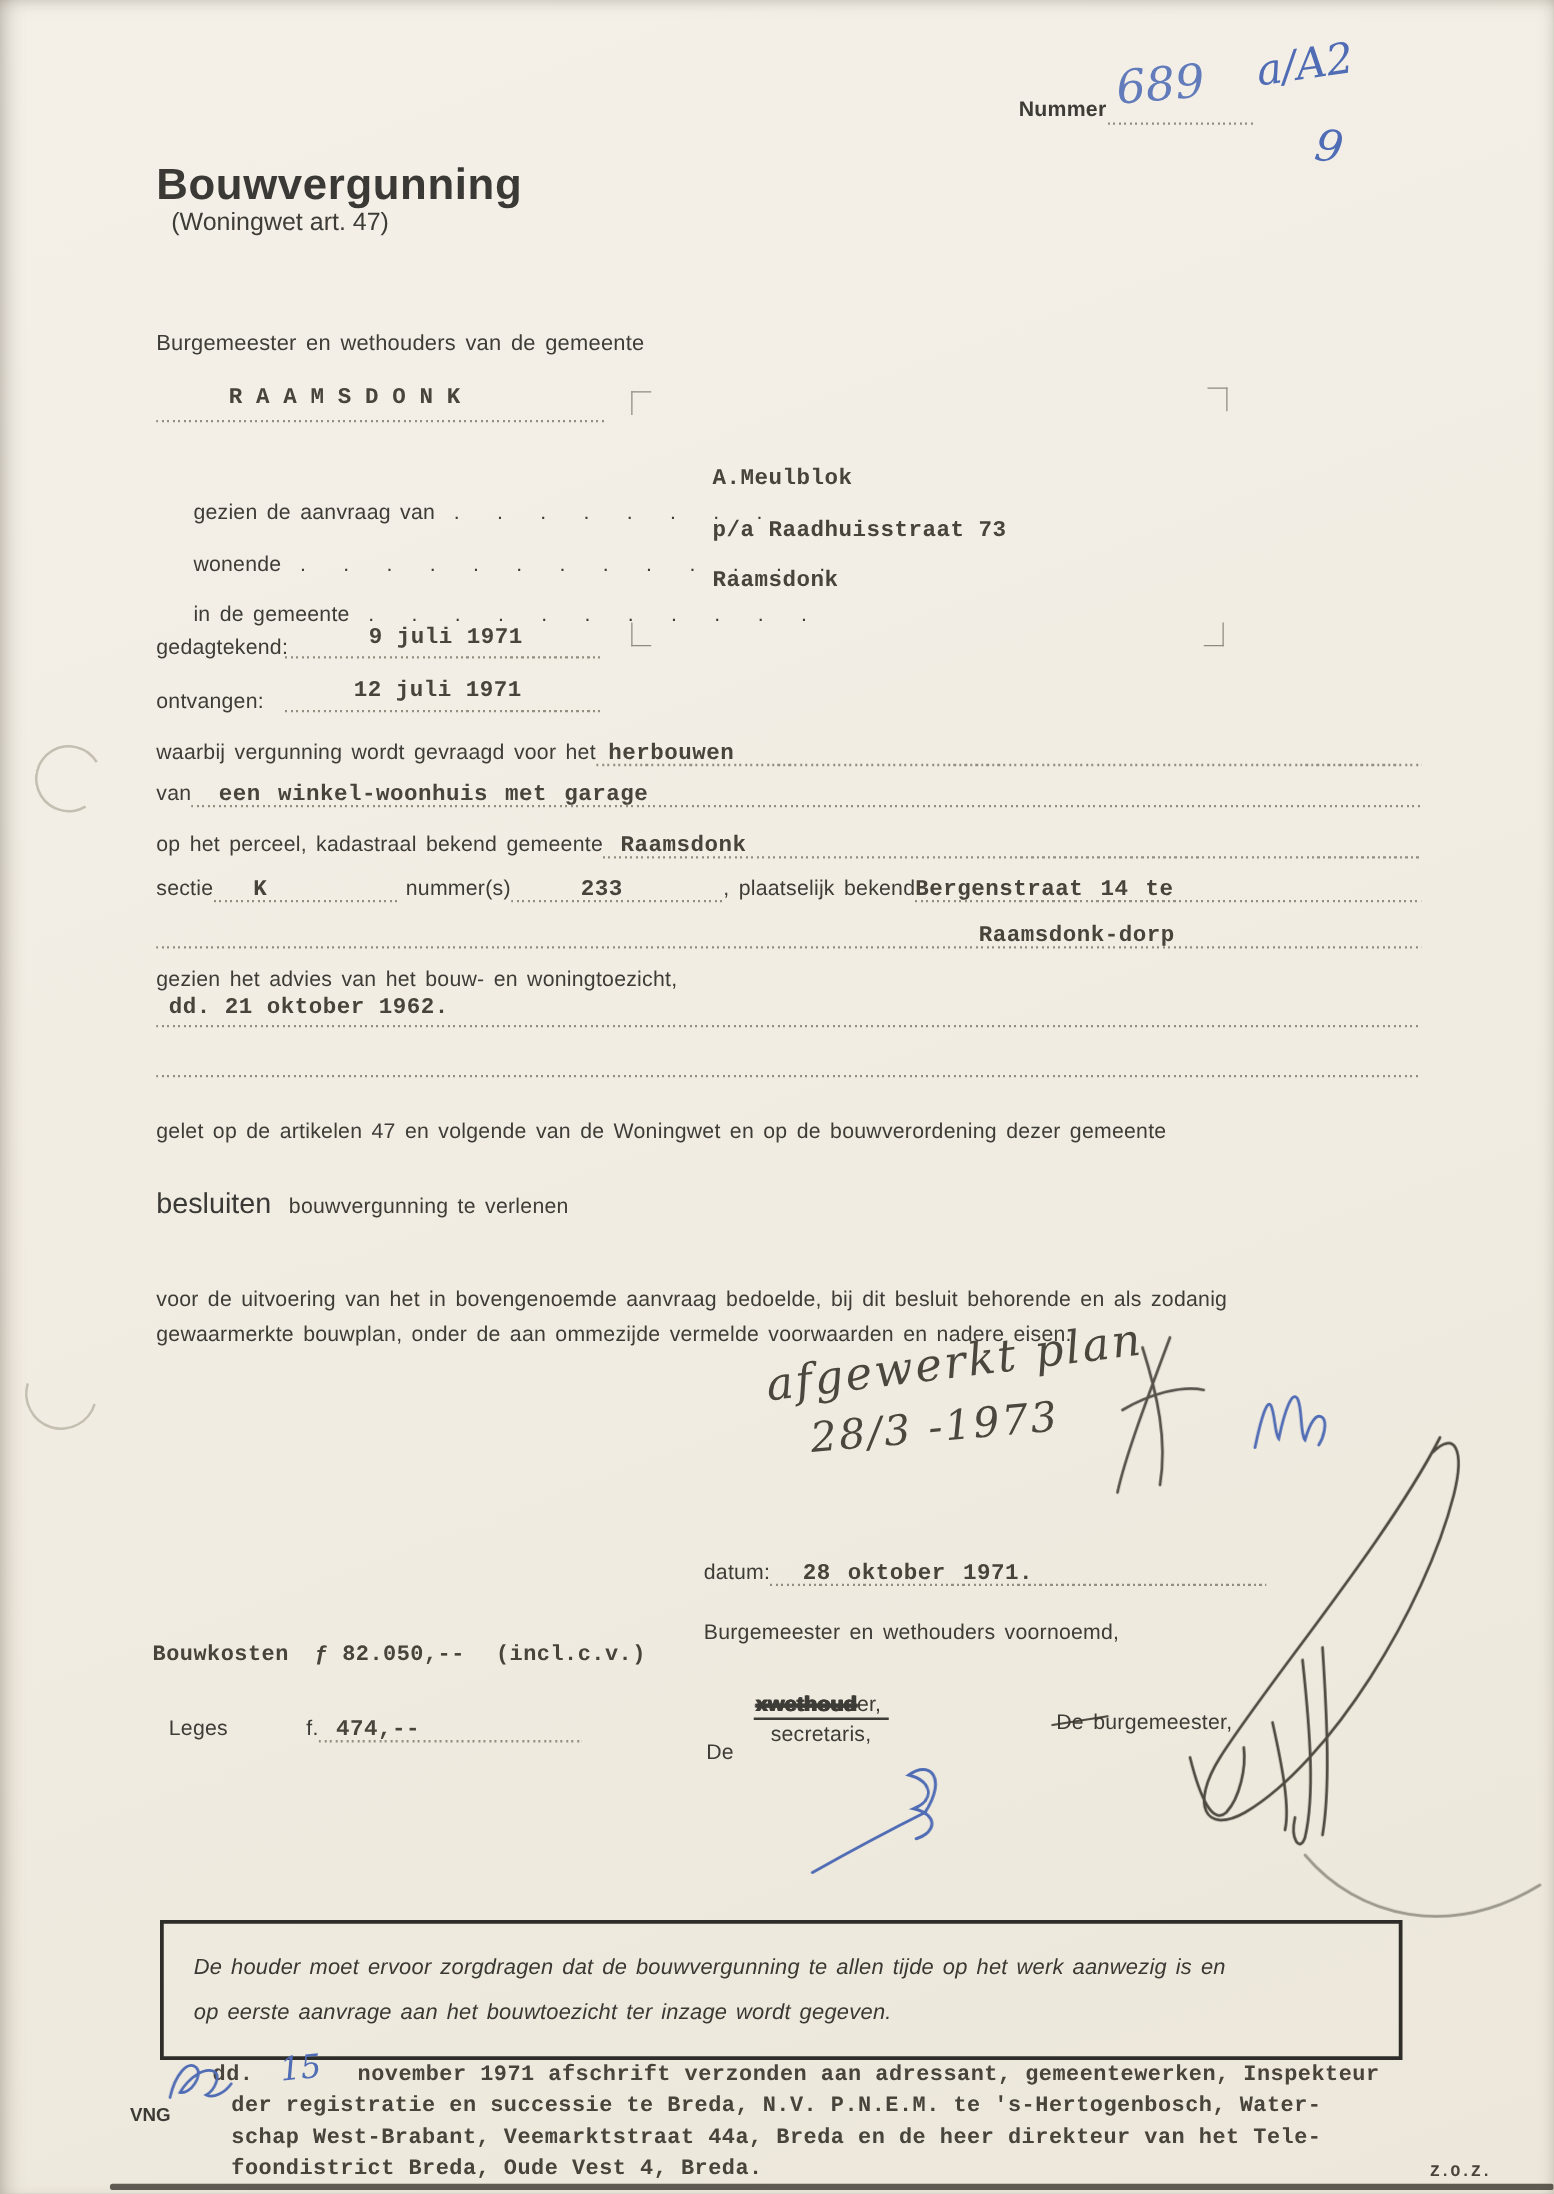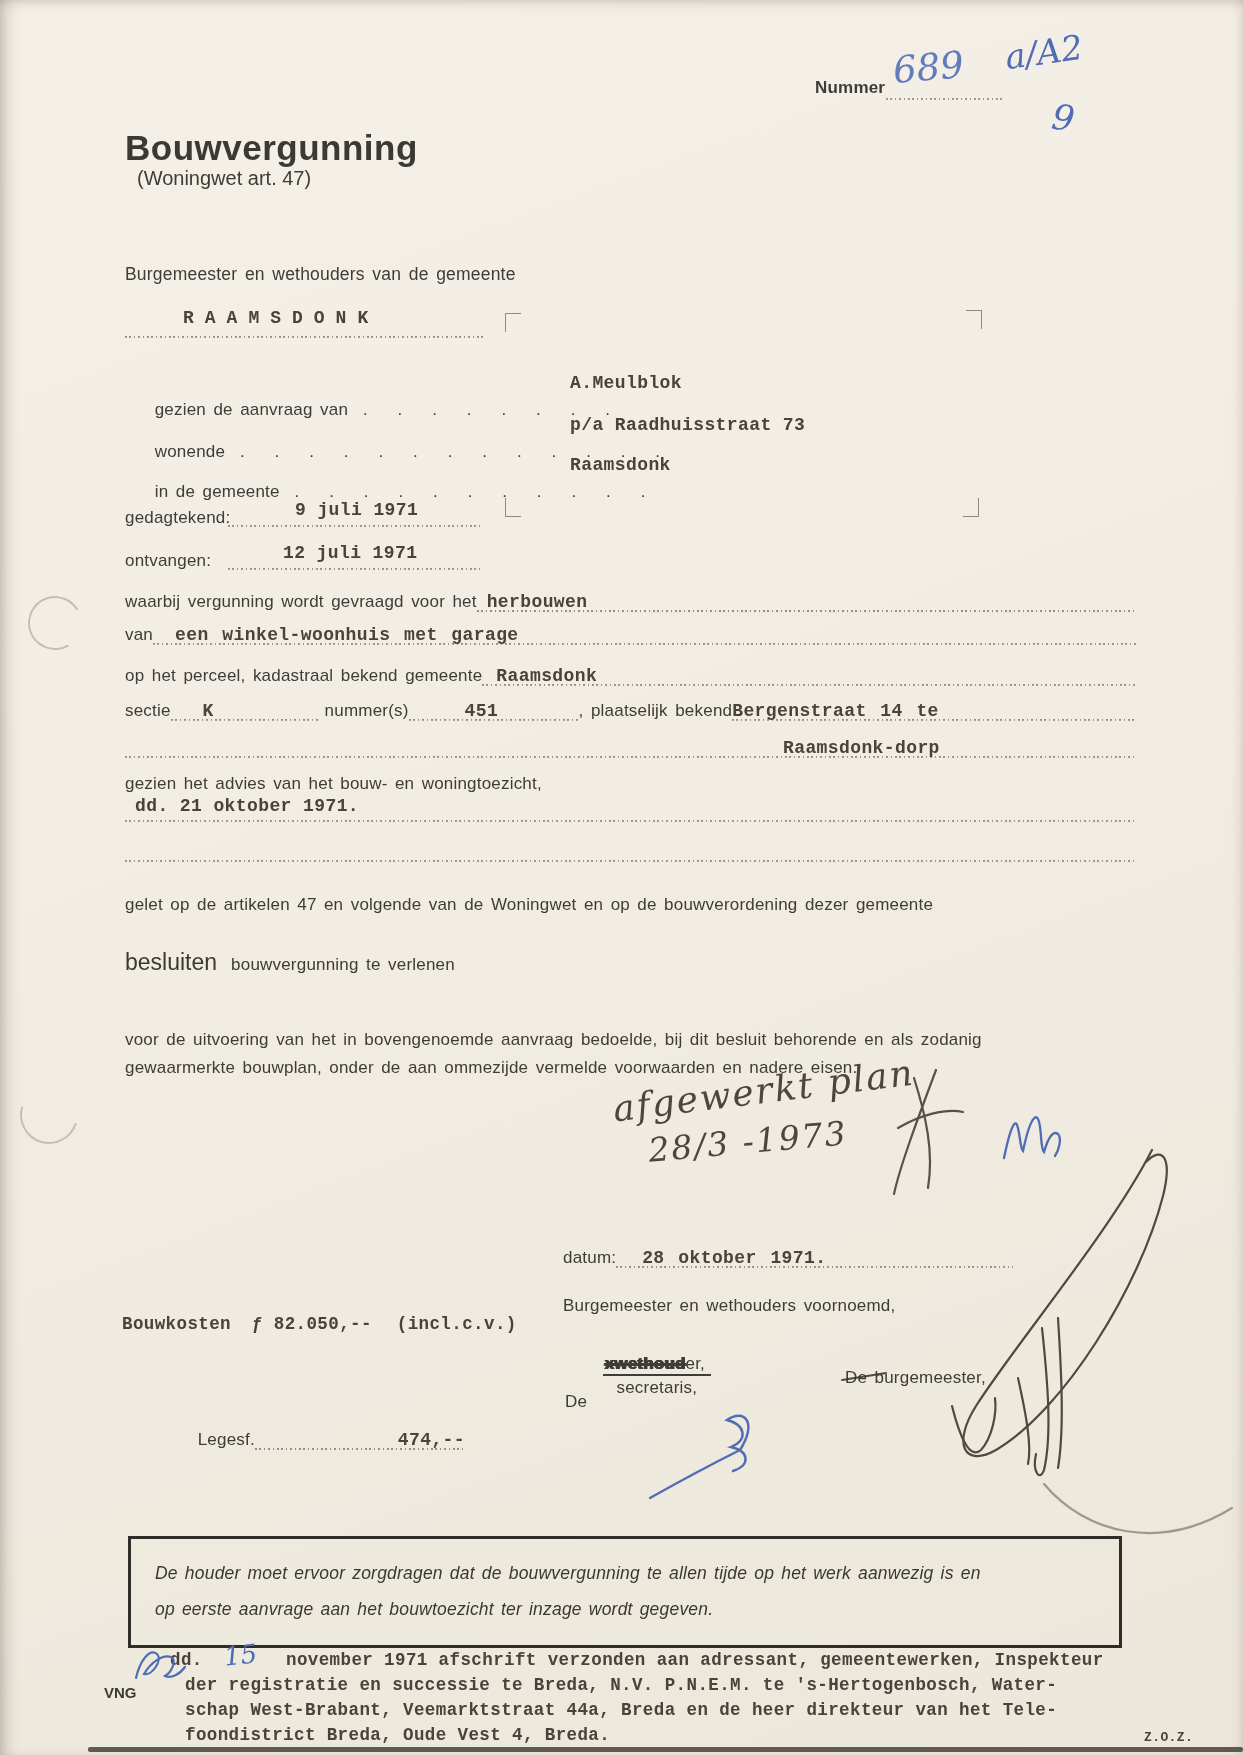--- a/index.html
+++ b/index.html
@@ -92,30 +92,30 @@
     <span class="fill dots"><span class="typed" style="margin-left:22px;">een winkel-woonhuis met garage</span></span>
   </div>
   <div class="row print" style="left:125px;top:664px;right:106px;">
     <span>op het perceel, kadastraal bekend gemeente</span>
     <span class="fill dots"><span class="typed" style="margin-left:14px;">Raamsdonk</span></span>
   </div>
   <div class="row print" style="left:125px;top:699px;right:106px;">
     <span>sectie</span>
     <span class="fill dots" style="max-width:148px;"><span class="typed" style="margin-left:32px;">K</span></span>
     <span style="margin-left:6px;">nummer(s)</span>
-    <span class="fill dots" style="max-width:170px;"><span class="typed" style="margin-left:56px;">451</span></span>
+    <span class="fill dots" style="max-width:170px;"><span class="typed" style="margin-left:56px;">233</span></span>
     <span>, plaatselijk bekend</span>
     <span class="fill dots"><span class="typed" style="margin-left:0;">Bergenstraat 14 te</span></span>
   </div>
   <div class="row print" style="left:125px;top:736px;right:106px;">
     <span class="fill dots"><span class="typed" style="margin-left:658px;">Raamsdonk-dorp</span></span>
   </div>
 
   <span class="abs print" style="left:125px;top:772px;">gezien het advies van het bouw- en woningtoezicht,</span>
-  <span class="abs typed" style="left:135px;top:794px;">dd. 21 oktober 1971.</span>
+  <span class="abs typed" style="left:135px;top:794px;">dd. 21 oktober 1962.</span>
   <div class="dotline" style="left:125px;top:816px;width:1010px;"></div>
   <div class="dotline" style="left:125px;top:856px;width:1010px;"></div>
 
   <span class="abs print" style="left:125px;top:893px;">gelet op de artikelen 47 en volgende van de Woningwet en op de bouwverordening dezer gemeente</span>
 
   <div class="row" style="left:125px;top:950px;">
     <span style="font-size:23px;color:#3b3935;">besluiten</span>
     <span class="print" style="margin-left:14px;">bouwvergunning te verlenen</span>
   </div>
 
@@ -130,21 +130,21 @@
     <span class="fill dots"><span class="typed" style="margin-left:26px;">28 oktober 1971.</span></span>
   </div>
   <span class="abs print" style="left:563px;top:1294px;">Burgemeester en wethouders voornoemd,</span>
 
   <span class="abs typed small" style="left:122px;top:1312px;">
     <span>Bouwkosten</span>
     <span style="margin-left:10px;">ƒ 82.050,--</span>
     <span style="margin-left:14px;">(incl.c.v.)</span>
   </span>
 
-  <div class="row print" style="left:135px;top:1428px;width:330px;text-align:right;">
+  <div class="row print" style="left:135px;top:1371px;width:330px;">
     <span style="width:110px;">Leges</span>
     <span>f.</span>
     <span class="fill dots"><span class="typed" style="margin-left:14px;">474,--</span></span>
   </div>
 
   <div class="abs print" style="left:565px;top:1352px;">
     <span style="vertical-align:-14px;">De</span>
     <span class="fraction" style="margin-left:8px;">
       <span class="topline"><span class="struck">xwethoud</span><span>er,</span></span><br>
       <span class="bottomline">secretaris,</span>

